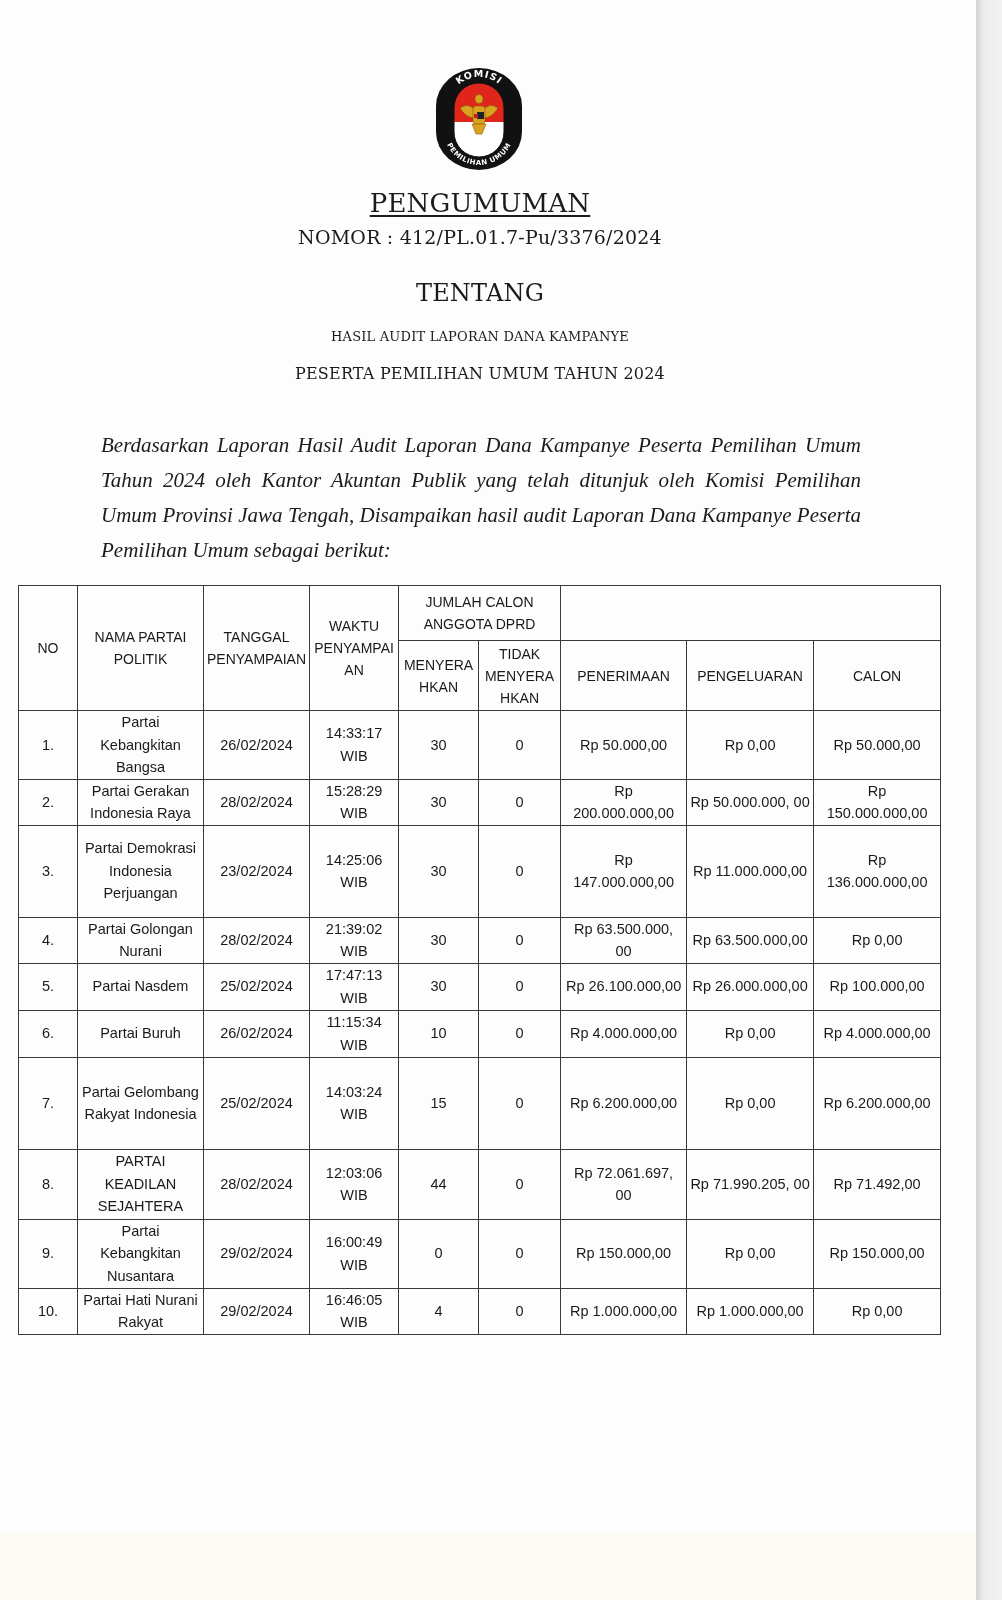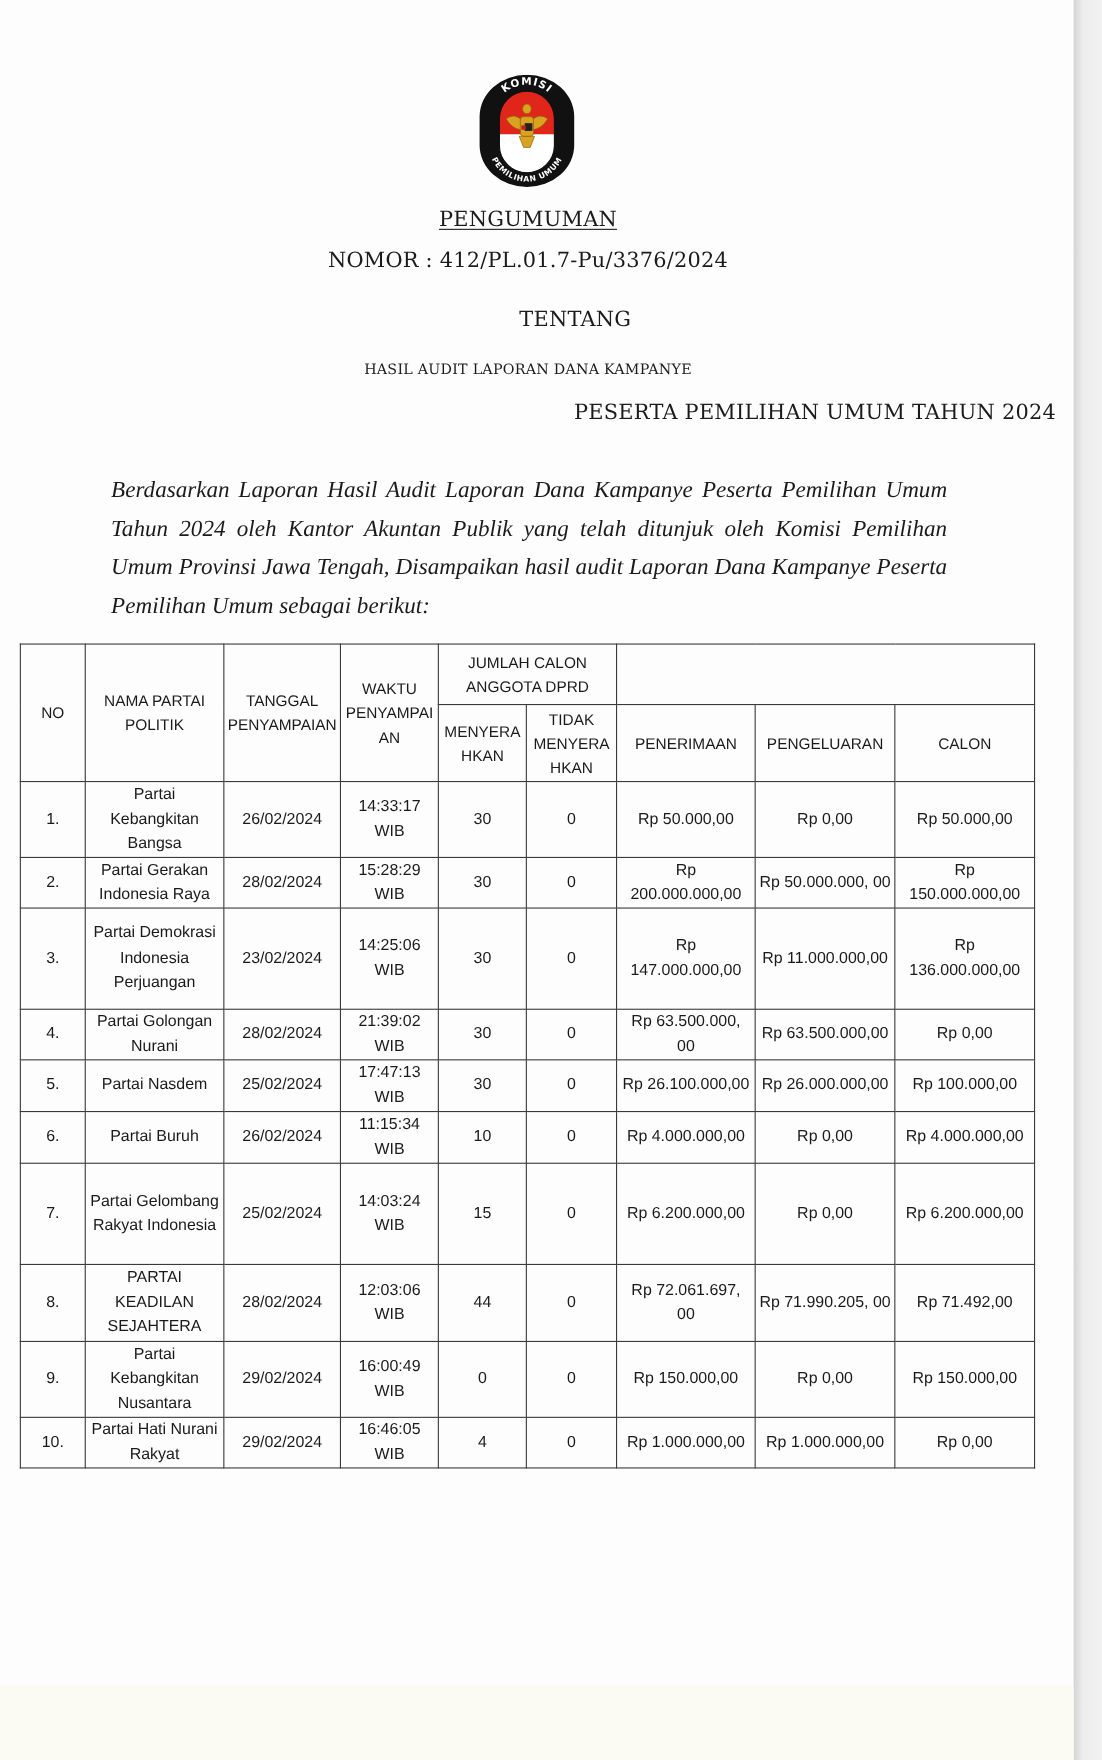--- a/index.html
+++ b/index.html
@@ -17,25 +17,25 @@
     position: absolute; left: 0; top: 1532px; width: 976px; height: 68px;
     background: #fbfaf3;
   }
   .logo {
     position: absolute; left: 434px; top: 68px; width: 90px; height: 102px;
   }
   .center-line {
     position: absolute; left: 0; width: 960px; text-align: center;
     letter-spacing: 0.2px;
   }
-  .title { top: 188px; font-size: 19px; text-decoration: underline; text-underline-offset: 3px; }
+  .title { top: 188px; font-size: 26px; text-decoration: underline; text-underline-offset: 3px; }
   .nomor { top: 226px; font-size: 19px; }
-  .tentang { top: 279px; font-size: 19px; margin-left: 43px; }
+  .tentang { top: 279px; font-size: 24px; }
   .subject1 { top: 329px; font-size: 13px; }
-  .subject2 { top: 364px; font-size: 19px; text-align: right; }
+  .subject2 { top: 364px; font-size: 16px; }
   .intro {
     position: absolute; left: 101px; top: 428px; width: 760px;
     font-family: "Liberation Serif", "DejaVu Serif", serif;
     font-size: 21px; line-height: 35px; text-align: justify; font-style: italic;
   }
   table.audit {
     position: absolute; left: 18px; top: 585px;
     border-collapse: collapse; table-layout: fixed;
     font-family: "Liberation Sans", "DejaVu Sans", sans-serif;
     font-size: 14.5px; color: #1a1a1a;

